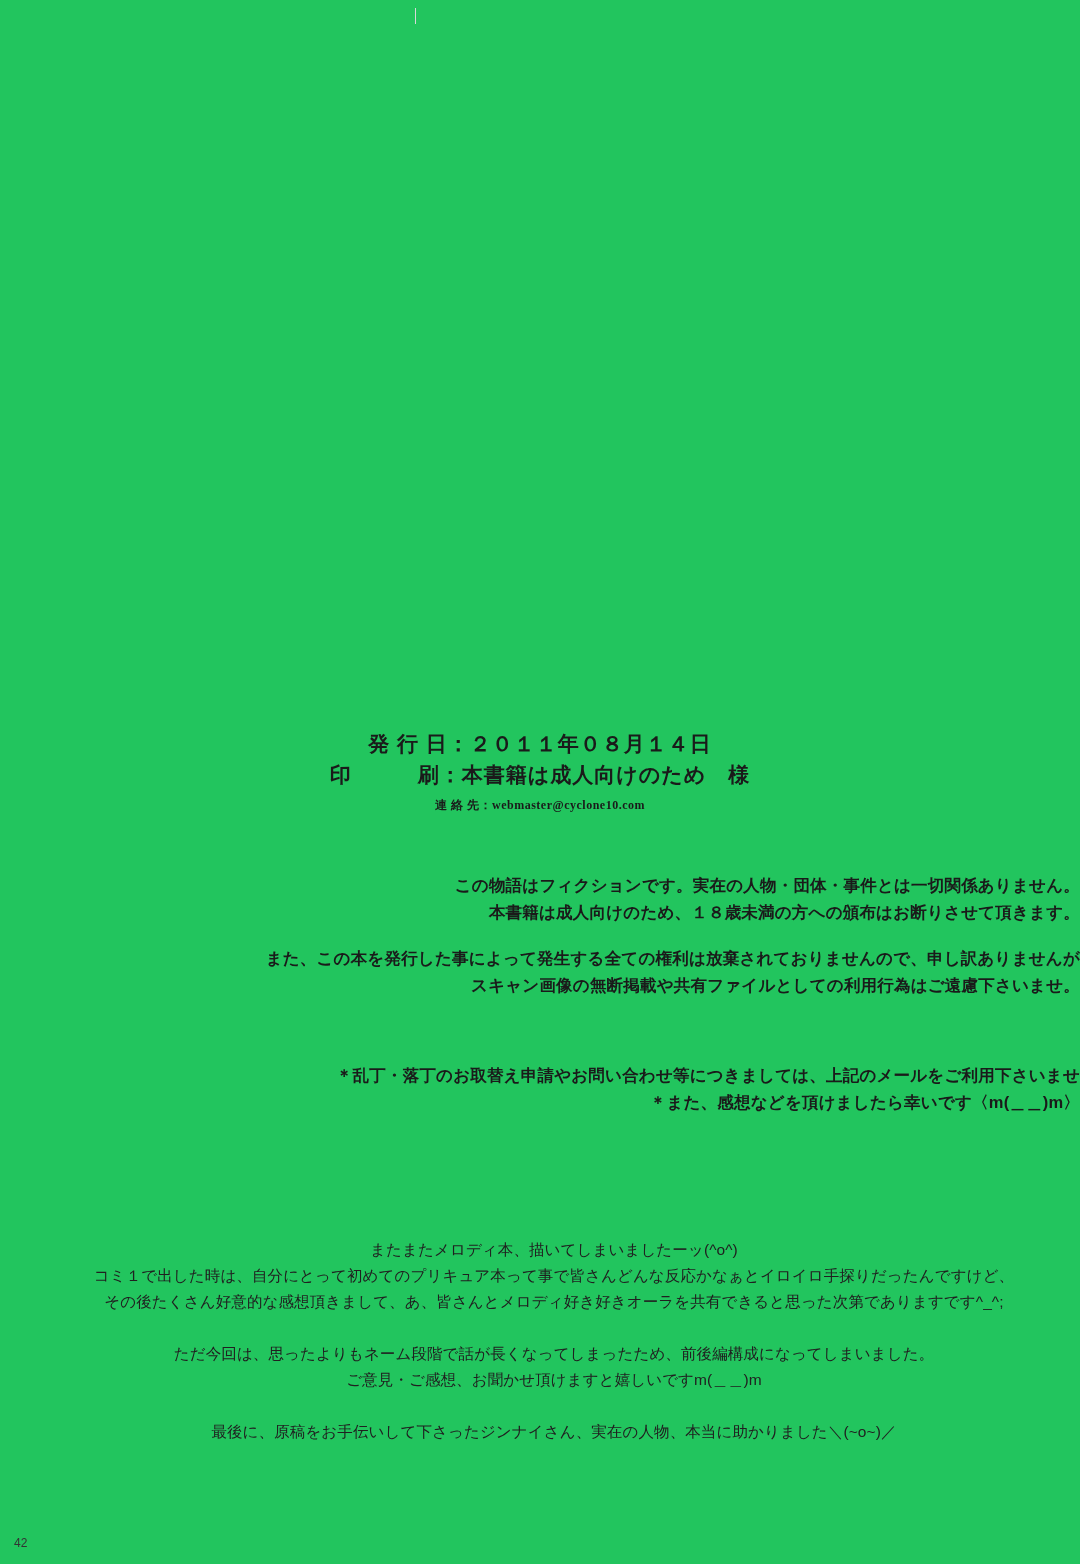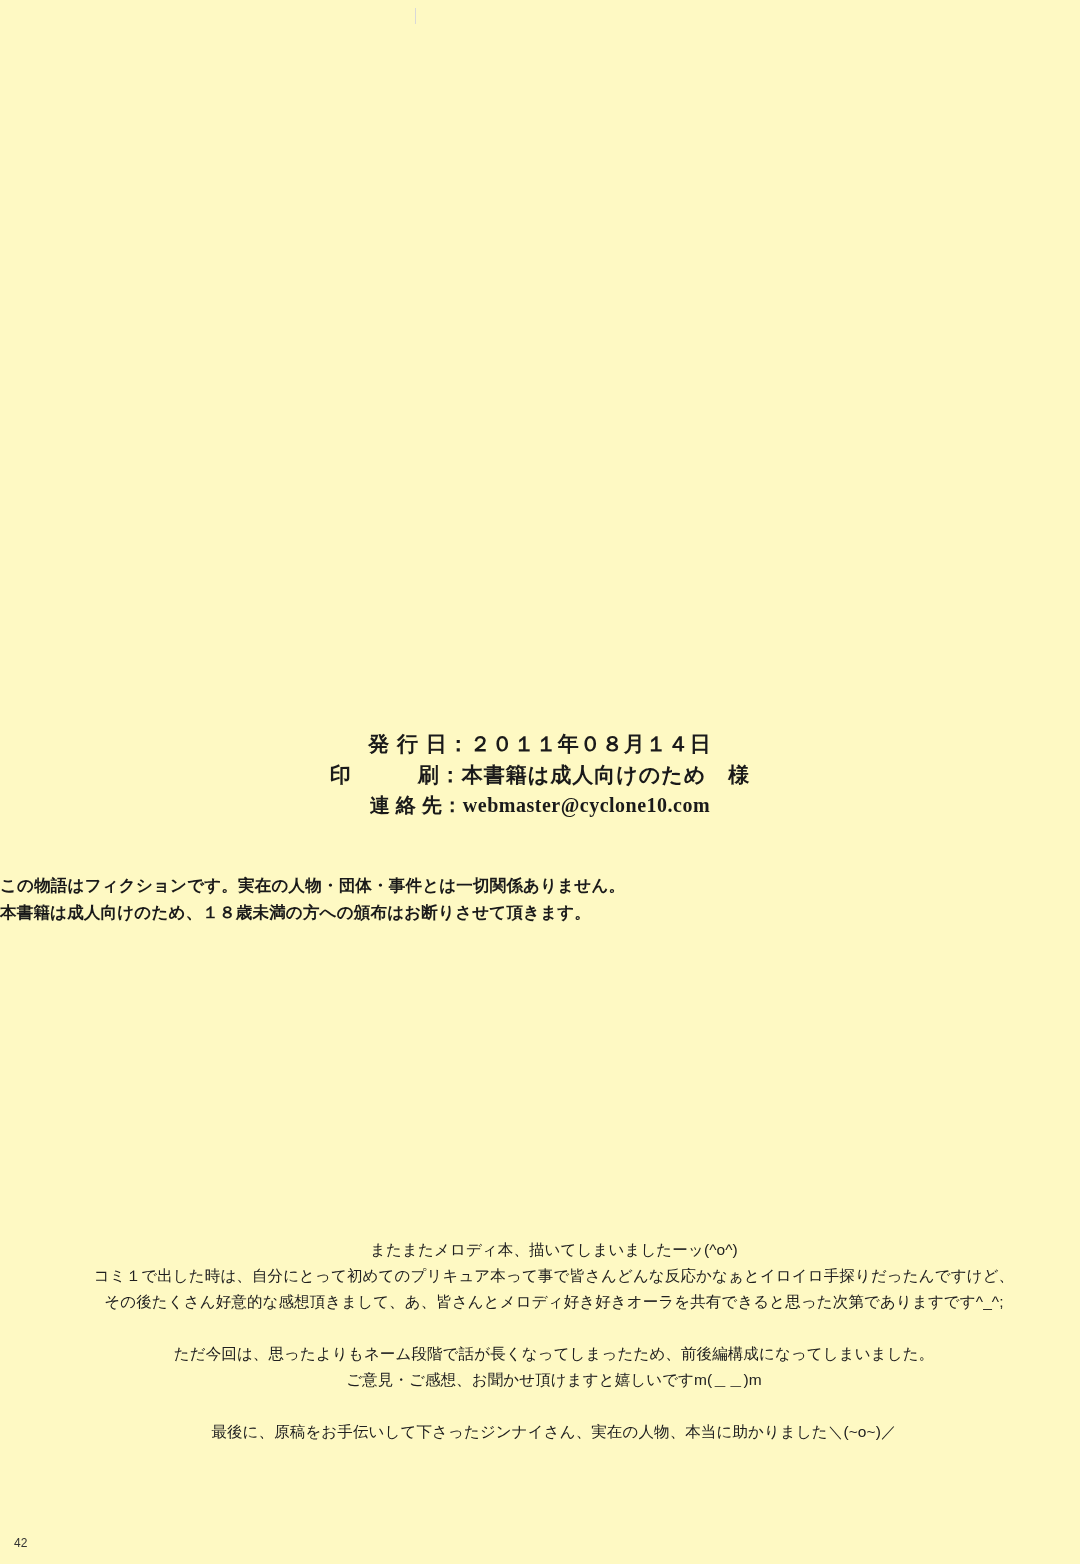--- a/index.html
+++ b/index.html
@@ -12,21 +12,21 @@
     height: 1564px;
     position: relative;
     font-family: "Liberation Sans", sans-serif;
     color: #1a1a1a;
     overflow: hidden;
   }
 
   .page {
     position: absolute;
     inset: 0;
-    background: #fef9c3;
+    background: #22c55e;
     text-decoration: underline;
   }
 
   
   .crop-mark {
     position: absolute;
     top: 8px;
     left: 415px;
     width: 1px;
     height: 16px;
@@ -42,28 +42,28 @@
   }
   .colophon .line {
     font-weight: bold;
     font-size: 21px;
     line-height: 31px;
     letter-spacing: 1px;
     white-space: pre;
   }
   .colophon .line.mail {
     font-family: "Liberation Serif", serif;
-    font-size: 20px;
+    font-size: 12px;
     letter-spacing: 0.5px;
   }
 
   .block {
     position: absolute;
     width: 100%;
-    text-align: left;
+    text-align: right;
   }
   .block p {
     margin: 0;
     font-weight: bold;
     font-size: 16.5px;
     line-height: 27px;
     letter-spacing: 0.2px;
   }
 
   .disclaimer { top: 872px; }
@@ -106,21 +106,29 @@
     <div class="line">発 行 日：２０１１年０８月１４日</div>
     <div class="line">印　　　刷：本書籍は成人向けのため　様</div>
     <div class="line mail">連 絡 先：webmaster@cyclone10.com</div>
   </div>
 
   <div class="block disclaimer">
     <p>この物語はフィクションです。実在の人物・団体・事件とは一切関係ありません。</p>
     <p>本書籍は成人向けのため、１８歳未満の方への頒布はお断りさせて頂きます。</p>
   </div>
 
+  <div class="block rights">
+    <p>また、この本を発行した事によって発生する全ての権利は放棄されておりませんので、申し訳ありませんが</p>
+    <p>スキャン画像の無断掲載や共有ファイルとしての利用行為はご遠慮下さいませ。</p>
+  </div>
 
+  <div class="block notes">
+    <p>＊乱丁・落丁のお取替え申請やお問い合わせ等につきましては、上記のメールをご利用下さいませ</p>
+    <p>＊また、感想などを頂けましたら幸いです〈m(＿＿)m〉</p>
+  </div>
 
   <div class="afterword">
     <p>またまたメロディ本、描いてしまいましたーッ(^o^)</p>
     <p>コミ１で出した時は、自分にとって初めてのプリキュア本って事で皆さんどんな反応かなぁとイロイロ手探りだったんですけど、</p>
     <p>その後たくさん好意的な感想頂きまして、あ、皆さんとメロディ好き好きオーラを共有できると思った次第でありますです^_^;</p>
     <div class="gap"></div>
     <p>ただ今回は、思ったよりもネーム段階で話が長くなってしまったため、前後編構成になってしまいました。</p>
     <p>ご意見・ご感想、お聞かせ頂けますと嬉しいですm(＿＿)m</p>
     <div class="gap"></div>
     <p>最後に、原稿をお手伝いして下さったジンナイさん、実在の人物、本当に助かりました＼(~o~)／</p>

